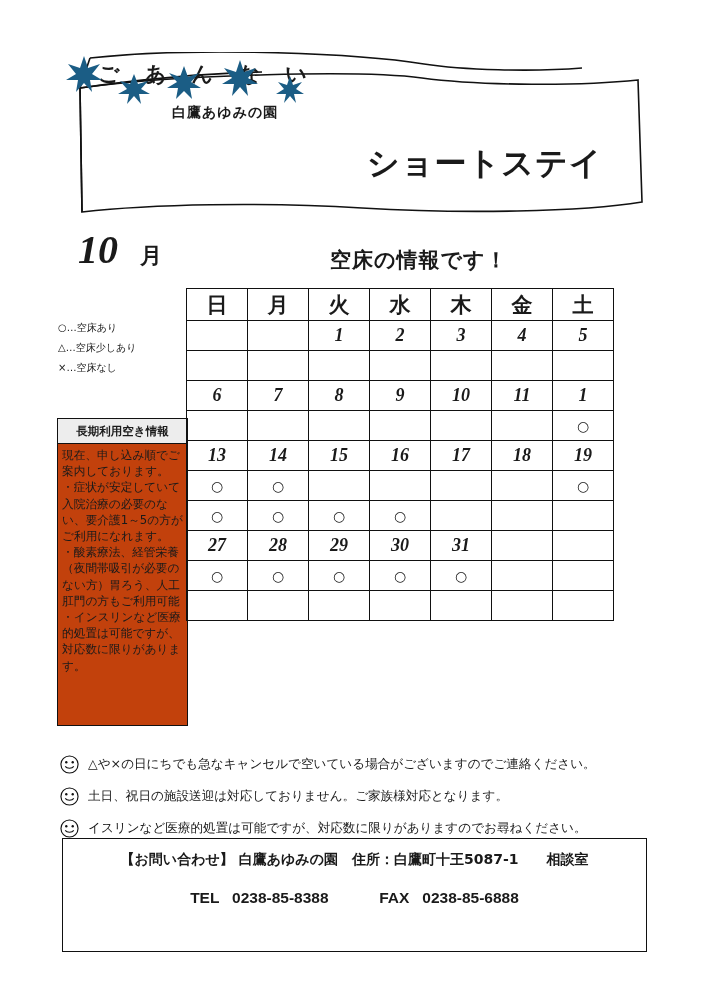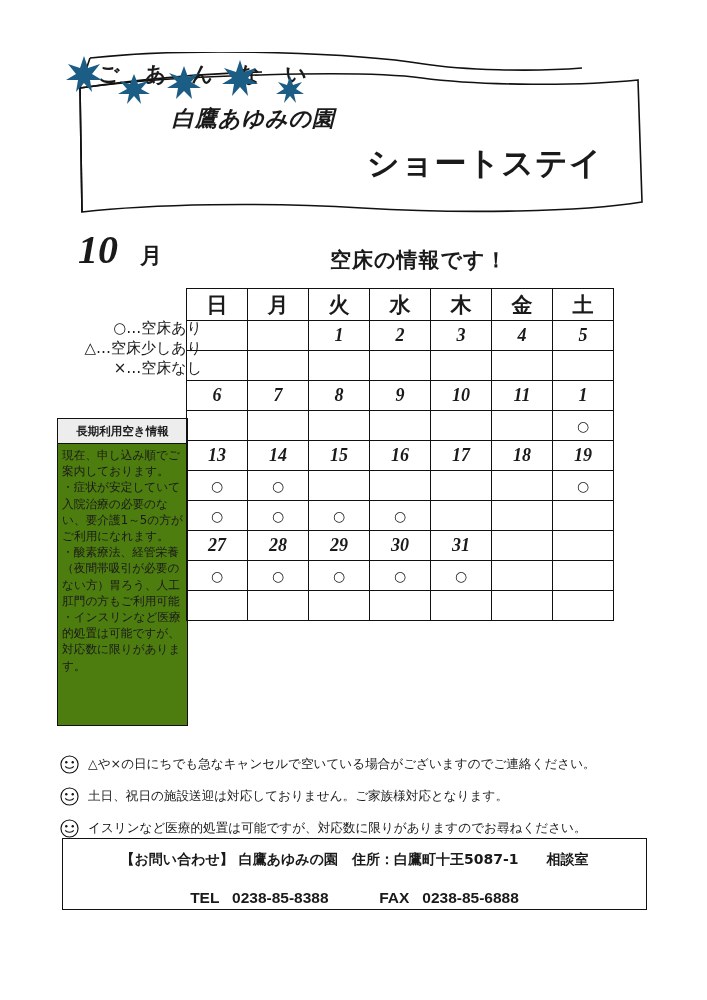--- a/index.html
+++ b/index.html
@@ -16,21 +16,21 @@
   
   .banner { position: absolute; left: 62px; top: 52px; width: 590px; height: 170px; }
   .banner svg { position: absolute; left: 0; top: 0; }
   .title-goannai {
     position: absolute; left: 36px; top: 8px;
     font-size: 21px; letter-spacing: 9px; font-weight: 700;
     font-family: "DejaVu Sans", sans-serif;
   }
   .title-facility {
     position: absolute; left: 110px; top: 52px;
-    font-size: 22px; font-weight: 700; letter-spacing: 1px; font-style: italic;
+    font-size: 14px; font-weight: 700; letter-spacing: 1px;
   }
   .title-shortstay {
     position: absolute; left: 305px; top: 90px;
     font-size: 32px; font-weight: 700; letter-spacing: 1px;
   }
   .stars { position: absolute; left: 60px; top: 105px; width: 260px; height: 60px; }
 
   
   .month-num {
     position: absolute; left: 78px; top: 226px;
@@ -40,27 +40,27 @@
   .month-kanji {
     position: absolute; left: 140px; top: 241px;
     font-size: 22px; font-weight: 700;
   }
   .avail-heading {
     position: absolute; left: 330px; top: 246px;
     font-size: 21px; font-weight: 700; letter-spacing: 1px;
   }
 
   
-  .legend { position: absolute; left: 74px; top: 318px; width: 128px; font-size: 15px; line-height: 20px; text-align: right; }
+  .legend { position: absolute; left: 58px; top: 318px; width: 128px; font-size: 10px; line-height: 20px; }
   .legend div { white-space: nowrap; }
 
   
   .lt-box {
     position: absolute; left: 57px; top: 418px; width: 131px; height: 308px;
-    border: 1.6px solid #111; background: #4d7c0f;
+    border: 1.6px solid #111; background: #c2410c;
   }
   .lt-head {
     height: 25px; border-bottom: 1.6px solid #111;
     background: #ededed; font-size: 11.5px; font-weight: 700;
     display: flex; align-items: center; justify-content: center;
     letter-spacing: 0px;
   }
   .lt-body { padding: 3px 4px 0 4px; font-size: 11.7px; line-height: 16.2px; }
   .lt-body p { margin: 0; }
 
@@ -75,21 +75,21 @@
   .cal td.mark { height: 30px; font-size: 14px; }
 
   
   .notes { position: absolute; left: 60px; top: 742px; width: 600px; }
   .note-row { display: flex; align-items: flex-start; margin-bottom: 10px; margin-top: 12px; }
   .smiley { width: 19px; height: 19px; flex: 0 0 19px; margin-right: 9px; margin-top: 1px; }
   .note-text { font-size: 12.6px; line-height: 19px; }
 
   
   .contact-box {
-    position: absolute; left: 62px; top: 838px; width: 585px; height: 72px;
+    position: absolute; left: 62px; top: 838px; width: 585px; height: 114px;
     border: 1.4px solid #111;
   }
   .contact-line1 {
     position: absolute; left: 0; top: 12px; width: 100%;
     text-align: center; font-size: 14px; font-weight: 700;
   }
   .contact-line2 {
     position: absolute; left: 0; top: 50px; width: 100%;
     text-align: center; font-size: 15.5px; font-weight: 700;
     font-family: "Liberation Sans", sans-serif;

